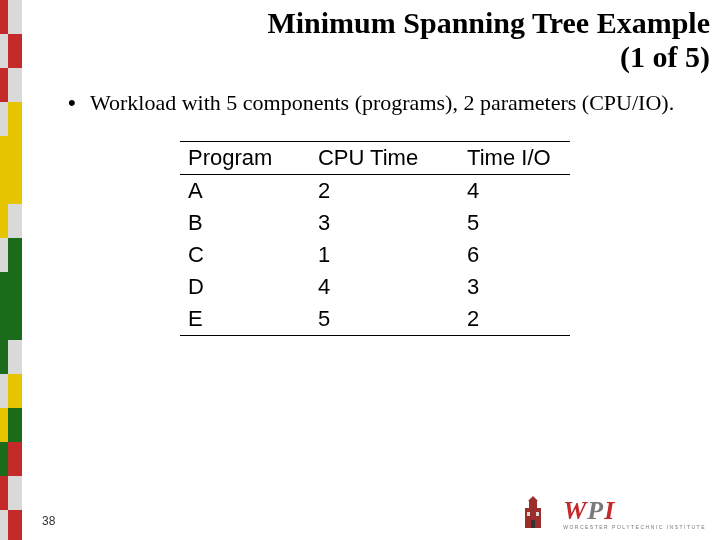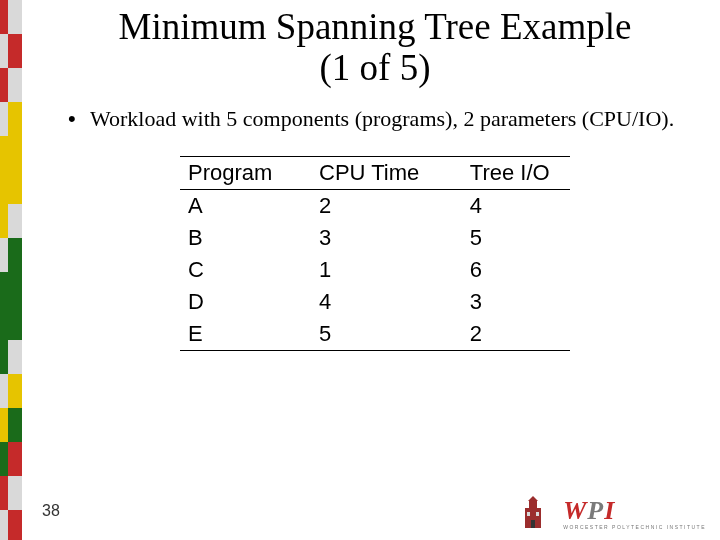--- a/index.html
+++ b/index.html
@@ -11,37 +11,37 @@
     #e6c400 136px 238px,#d9d9d9 238px 272px,#1a6b1a 272px 374px,
     #d9d9d9 374px 408px,#e6c400 408px 442px,#1a6b1a 442px 476px,
     #c52a2a 476px 510px,#d9d9d9 510px 540px)}
   .stripe.inner{left:8px;width:14px;background:repeating-linear-gradient(180deg,
     #d9d9d9 0 34px,#c52a2a 34px 68px,#d9d9d9 68px 102px,#e6c400 102px 204px,
     #d9d9d9 204px 238px,#1a6b1a 238px 340px,#d9d9d9 340px 374px,
     #e6c400 374px 408px,#1a6b1a 408px 442px,#c52a2a 442px 476px,
     #d9d9d9 476px 510px,#c52a2a 510px 540px)}
 
   .content{position:absolute;left:40px;top:0;right:10px;bottom:0}
-  h1{margin:6px 0 8px;text-align:center;font-weight:400;font-size:37px;line-height:1.12}
+  h1{margin:6px 0 8px;text-align:right;font-weight:700;font-size:30px;line-height:1.12}
 
   ul.main{margin:16px 0 0 28px;padding:0;list-style:none}
   ul.main>li{position:relative;font-size:22px;line-height:1.25;padding-left:22px}
   ul.main>li::before{content:"•";position:absolute;left:0;top:0;font-size:22px;font-family:Arial,sans-serif}
   ul.sub{margin:6px 0 0 28px;padding:0;list-style:none}
   ul.sub>li{position:relative;font-size:20px;line-height:1.25;padding-left:18px}
   ul.sub>li::before{content:"–";position:absolute;left:0;top:0;font-family:Arial,sans-serif}
 
   .tbl-wrap{margin:24px auto 12px;width:390px}
   table{border-collapse:collapse;width:100%;font-family:"Segoe UI",Arial,sans-serif;font-size:22px}
   th,td{padding:3px 8px;text-align:left;font-weight:400}
   th.num,td.num{text-align:left;padding-left:28px}
   thead tr{border-top:1.5px solid #000;border-bottom:1.5px solid #000}
   tbody tr:last-child td{border-bottom:1.5px solid #000}
 
-  .pagenum{position:absolute;left:42px;bottom:20px;font-family:Arial,sans-serif;font-size:16px;color:#333}
+  .pagenum{position:absolute;left:42px;bottom:12px;font-family:Arial,sans-serif;font-size:12px;color:#333}
 
   .logo{position:absolute;right:14px;bottom:10px;display:flex;align-items:center;gap:16px}
   .logo svg{display:block}
   .wpi-text{font-family:Georgia,serif;font-weight:900;font-size:26px;letter-spacing:1px;font-style:italic}
   .wpi-text .w{color:#c52a2a}
   .wpi-text .p{color:#7a7a7a}
   .wpi-text .i{color:#c52a2a}
   .inst{font-family:Arial,sans-serif;font-size:5px;letter-spacing:1.5px;color:#777;text-align:right;margin-top:-2px}
 </style>
 </head>
@@ -61,21 +61,21 @@
       <span>Workload with 5 components (programs), 2 parameters (CPU/IO).</span>
     </li>
   </ul>
 
   <div class="tbl-wrap">
     <table>
       <thead>
         <tr>
           <th>Program</th>
           <th class="num">CPU Time</th>
-          <th class="num">Tree I/O</th>
+          <th class="num">Time I/O</th>
         </tr>
       </thead>
       <tbody>
         <tr>
           <td>A</td>
           <td class="num">2</td>
           <td class="num">4</td>
         </tr>
         <tr>
           <td>B</td>

